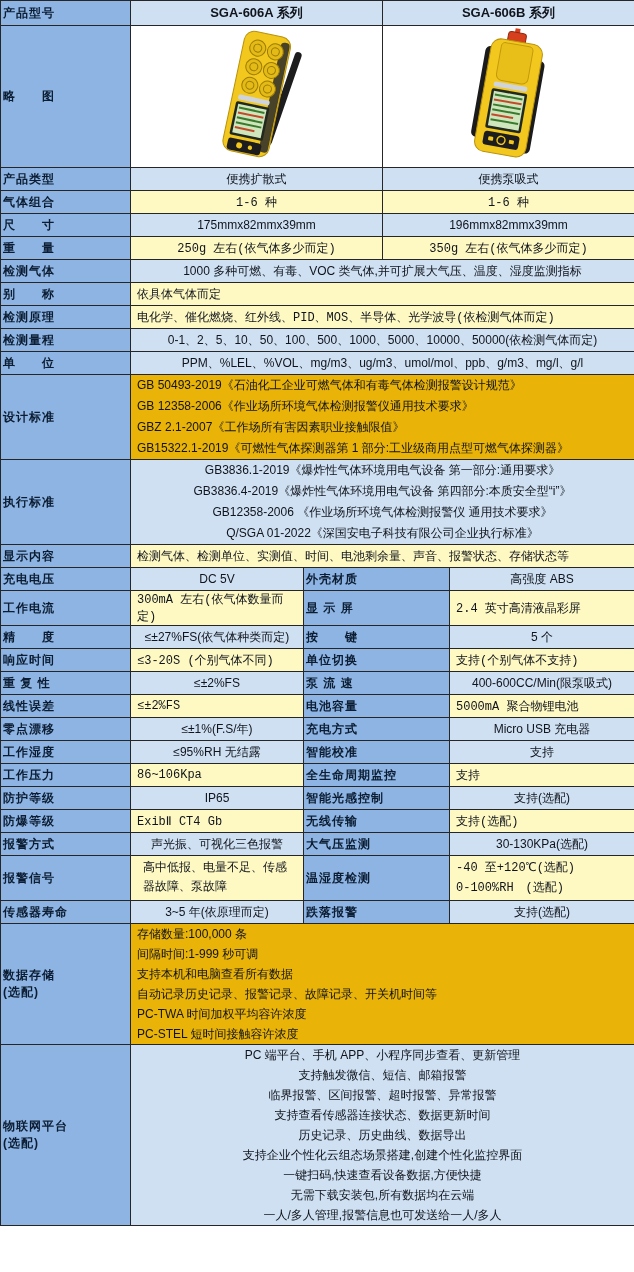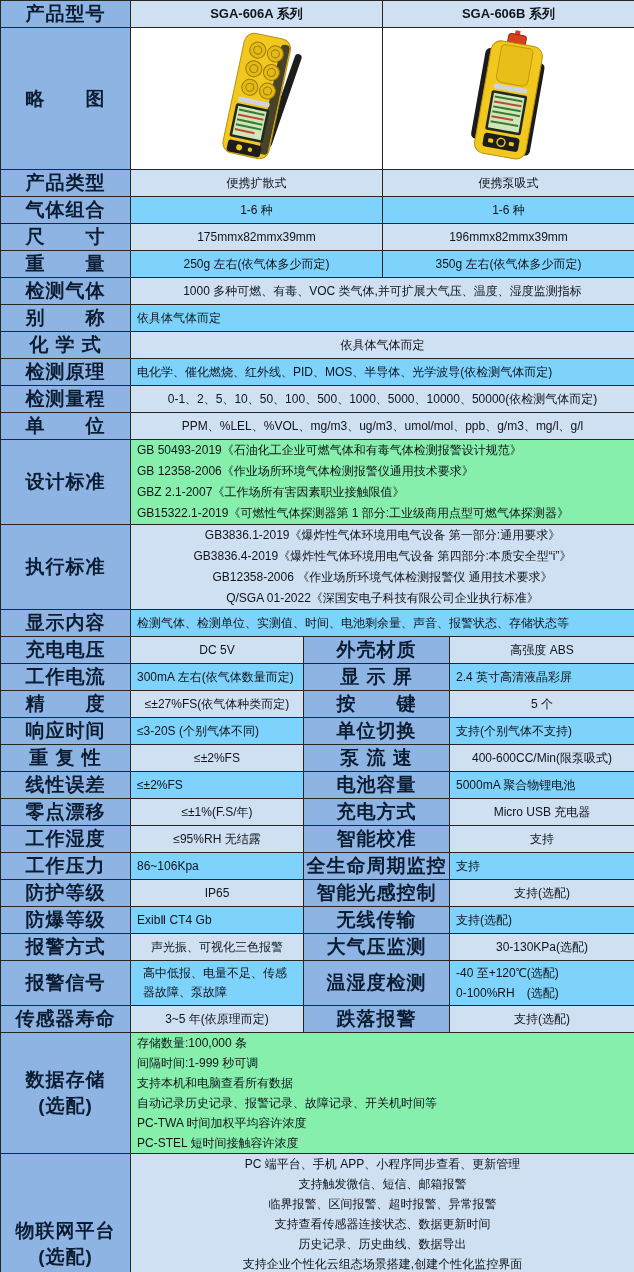--- a/index.html
+++ b/index.html
@@ -1,26 +1,26 @@
 <!DOCTYPE html>
 <html><head>
 <meta charset="utf-8">
 <style>
   html,body{margin:0;padding:0;background:#fff;}
   body{width:634px;font-family:"Liberation Sans",sans-serif;color:#10141c;-webkit-font-smoothing:none;}
   table{border-collapse:collapse;table-layout:fixed;width:634px;}
   table+table{margin-top:-1px;}
   td{border:1px solid #262626;font-size:12px;padding:0 6px;overflow:hidden;vertical-align:middle;}
-  .lbl{background:#8db4e2;font-weight:bold;text-align:center;font-size:19px;color:#0c1d33;padding:0 2px;letter-spacing:1px;}
+  .lbl{background:#8db4e2;font-weight:bold;text-align:left;font-size:12px;color:#0c1d33;padding:0 2px;letter-spacing:1px;}
   .hdr{font-weight:bold;text-align:center;font-size:13px;}
   .c{text-align:center;}
   .v{text-align:left;}
   .rL{background:#cfe0f2;text-align:center;}
-  .rD{background:#7dd3fc;}
-  .rM{background:#86efac;margin-top:20px;}
+  .rD{background:#fef9c3;font-family:Liberation Mono, monospace;}
+  .rM{background:#eab308;margin-top:20px;}
   .h24 td{height:24px;}
   .h22 td{height:22px;}
   .h44 td{height:44px;}
   .imgcell{background:#ffffff;text-align:center;vertical-align:middle;padding:2px;}
   .lines div{line-height:21px;white-space:nowrap;}
   .lines20 div{line-height:20px;white-space:nowrap;}
   .twoline div{line-height:20px;white-space:nowrap;}
   .wrap2{line-height:19px;padding-left:12px;}
 </style>
 </head>
@@ -137,24 +137,20 @@
   <tbody>
       <tr class="h22">
     <td class="lbl">检测气体</td>
     <td class="v rL">1000 多种可燃、有毒、VOC 类气体,并可扩展大气压、温度、湿度监测指标</td>
   </tr>
   <tr class="h22">
     <td class="lbl">别　　称</td>
     <td class="v rD">依具体气体而定</td>
   </tr>
   <tr class="h22">
-    <td class="lbl">化 学 式</td>
-    <td class="v rL">依具体气体而定</td>
-  </tr>
-  <tr class="h22">
     <td class="lbl">检测原理</td>
     <td class="v rD">电化学、催化燃烧、红外线、PID、MOS、半导体、光学波导(依检测气体而定)</td>
   </tr>
   <tr class="h22">
     <td class="lbl">检测量程</td>
     <td class="v rL">0-1、2、5、10、50、100、500、1000、5000、10000、50000(依检测气体而定)</td>
   </tr>
   <tr class="h22">
     <td class="lbl">单　　位</td>
     <td class="v rL">PPM、%LEL、%VOL、mg/m3、ug/m3、umol/mol、ppb、g/m3、mg/l、g/l</td>

